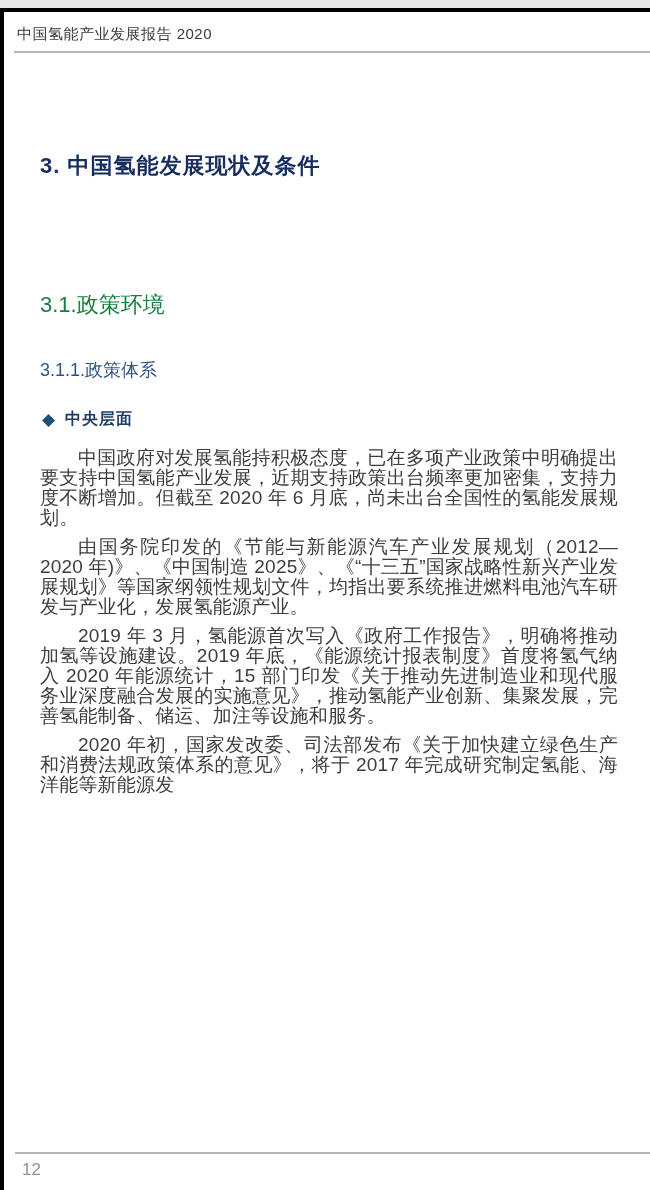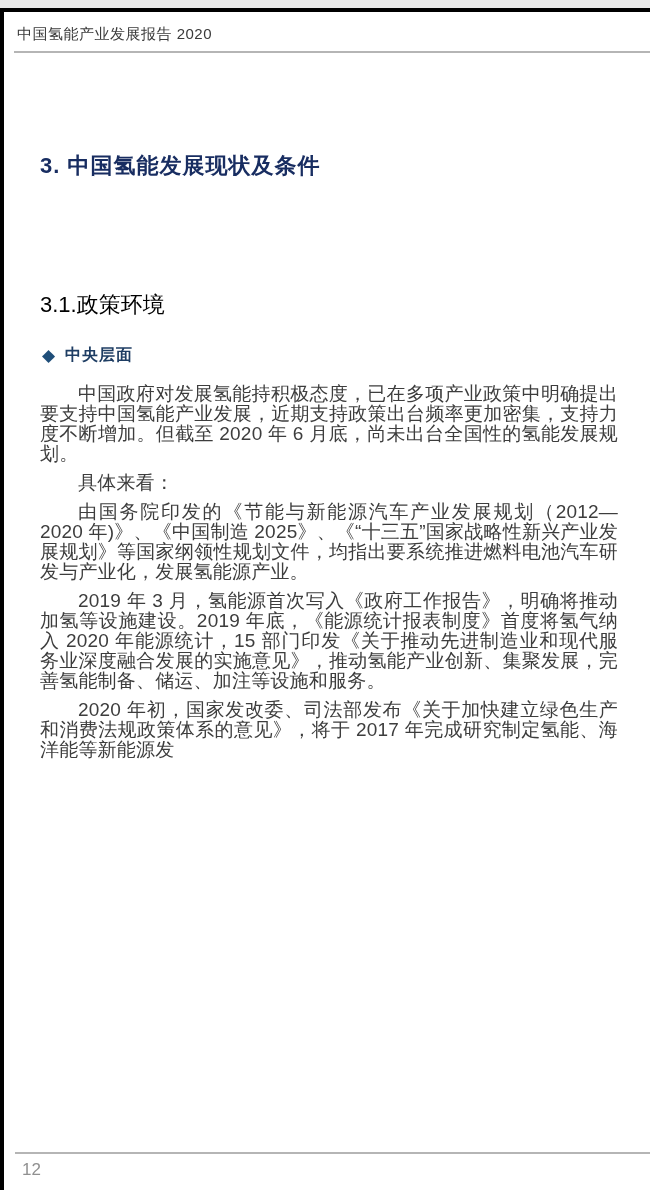--- a/index.html
+++ b/index.html
@@ -35,21 +35,21 @@
     font-size: 22px;
     font-weight: bold;
     color: #182d61;
     letter-spacing: 1px;
     line-height: 1.35;
   }
   .section-title {
     margin: 110px 0 0 0;
     font-size: 22px;
     font-weight: 400;
-    color: #000000;
+    color: #15803d;
     line-height: 1.3;
   }
   .subsection-title {
     margin: 40px 0 0 0;
     font-size: 18px;
     font-weight: 400;
     color: #2e5586;
     line-height: 1.3;
   }
   .bullet-row {
@@ -109,29 +109,29 @@
     <span class="doc-title">中国氢能产业发展报告 2020</span>
   </div>
   <div class="header-rule"></div>
 
   <div class="content">
 
     <h1 class="chapter-title">3. 中国氢能发展现状及条件</h1>
 
     <h2 class="section-title">3.1.政策环境</h2>
 
+    <h3 class="subsection-title">3.1.1.政策体系</h3>
 
     <div class="bullet-row">
       <span class="diamond">◆</span>
       <span class="bullet-label">中央层面</span>
     </div>
 
     <div class="paragraphs">
         <p class="para">中国政府对发展氢能持积极态度，已在多项产业政策中明确提出要支持中国氢能产业发展，近期支持政策出台频率更加密集，支持力度不断增加。但截至 2020 年 6 月底，尚未出台全国性的氢能发展规划。</p>
-        <p class="para">具体来看：</p>
         <p class="para">由国务院印发的《节能与新能源汽车产业发展规划（2012—2020 年)》、《中国制造 2025》、《“十三五”国家战略性新兴产业发展规划》等国家纲领性规划文件，均指出要系统推进燃料电池汽车研发与产业化，发展氢能源产业。</p>
         <p class="para">2019 年 3 月，氢能源首次写入《政府工作报告》，明确将推动加氢等设施建设。2019 年底，《能源统计报表制度》首度将氢气纳入 2020 年能源统计，15 部门印发《关于推动先进制造业和现代服务业深度融合发展的实施意见》，推动氢能产业创新、集聚发展，完善氢能制备、储运、加注等设施和服务。</p>
         <p class="para">2020 年初，国家发改委、司法部发布《关于加快建立绿色生产和消费法规政策体系的意见》，将于 2017 年完成研究制定氢能、海洋能等新能源发</p>
       </div>
 
   </div>
 
   <div class="footer">
     <div class="footer-rule"></div>
     <div class="page-number">12</div>

